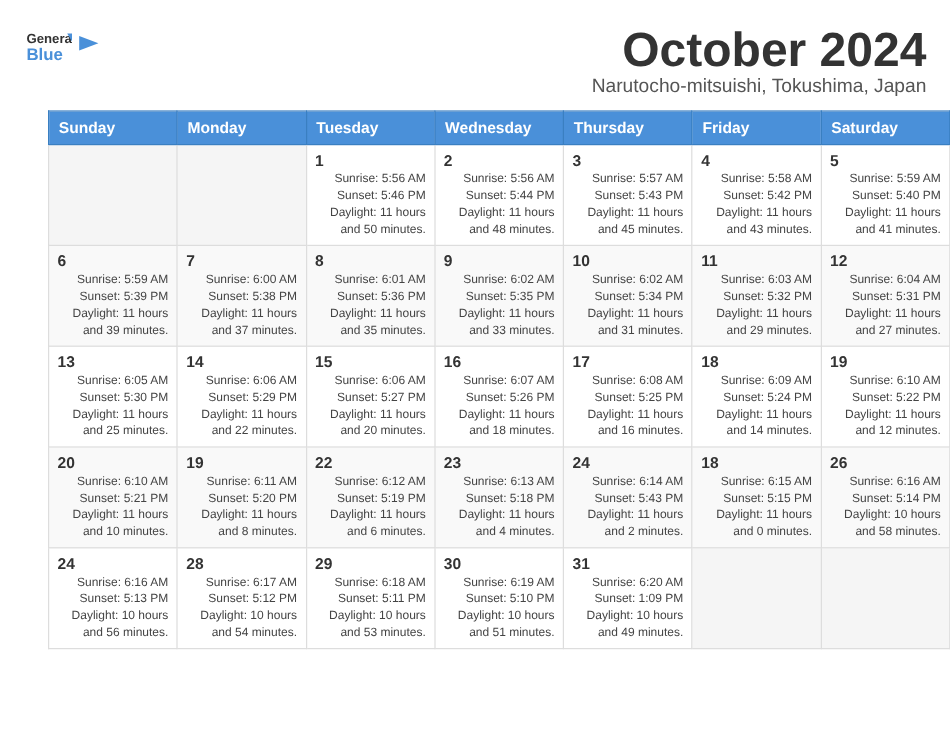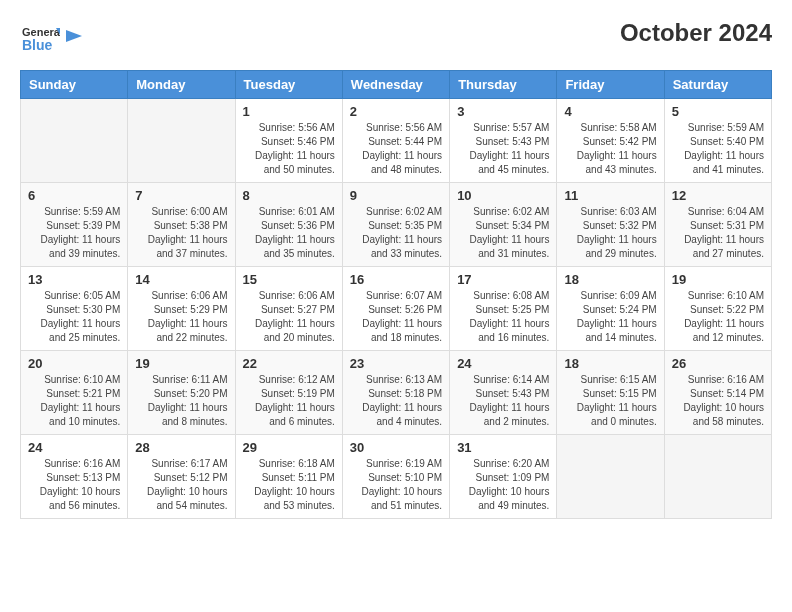--- a/index.html
+++ b/index.html
@@ -13,33 +13,34 @@
     .header-section {
       display: flex;
       align-items: flex-start;
       justify-content: space-between;
       margin-bottom: 10px;
     }
     .title-section {
       text-align: right;
     }
     .calendar-title {
-      font-size: 24px;
+      font-size: 40px;
       font-weight: bold;
       color: #333;
       line-height: 1.1;
     }
     .calendar-subtitle {
       font-size: 16px;
       color: #555;
     }
     .calendar {
       width: 100%;
       border-collapse: collapse;
       border: 1px solid #ccc;
+      margin-left: 20px;
     }
     .calendar th {
       background-color: #4a90d9;
       color: #fff;
       text-align: left;
       padding: 6px 8px;
       font-size: 13px;
       border: 1px solid #3a7fc1;
     }
     .calendar td {
@@ -87,20 +88,21 @@
       <text x="2" y="30" font-size="14" font-weight="bold" fill="#4a90d9" font-family="Arial">Blue</text>
 
       <polygon points="36,8 48,8 42,18" fill="#4a90d9"></polygon>
     </svg>
     <svg width="20" height="24" viewBox="0 0 20 24">
       <polygon points="2,2 18,8 2,14" fill="#4a90d9"></polygon>
     </svg>
   </div>
   <div class="title-section">
     <div class="calendar-title">October 2024</div>
+    <div class="calendar-subtitle">Narutocho-mitsuishi, Tokushima, Japan</div>
   </div>
 </div>
 
 <table class="calendar">
   <thead>
     <tr>
     <th>Sunday</th>
         <th>Monday</th>
         <th>Tuesday</th>
         <th>Wednesday</th>

